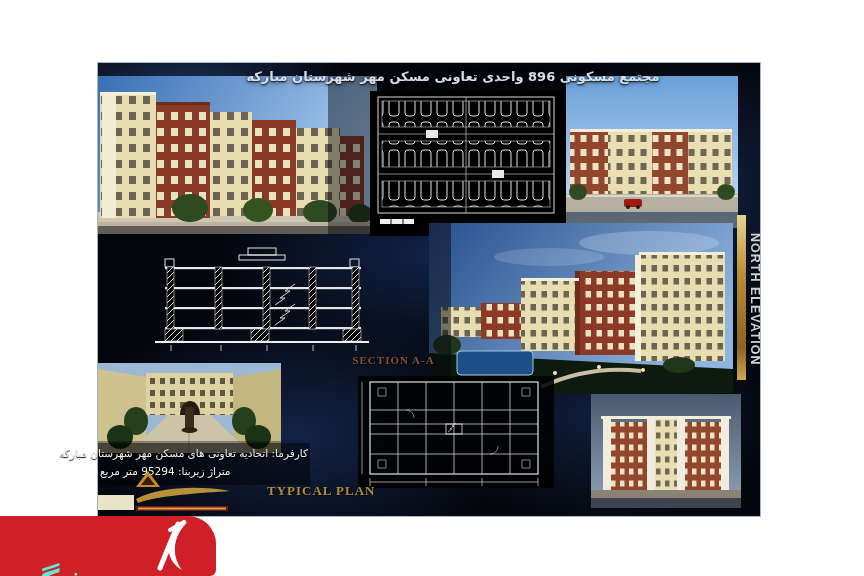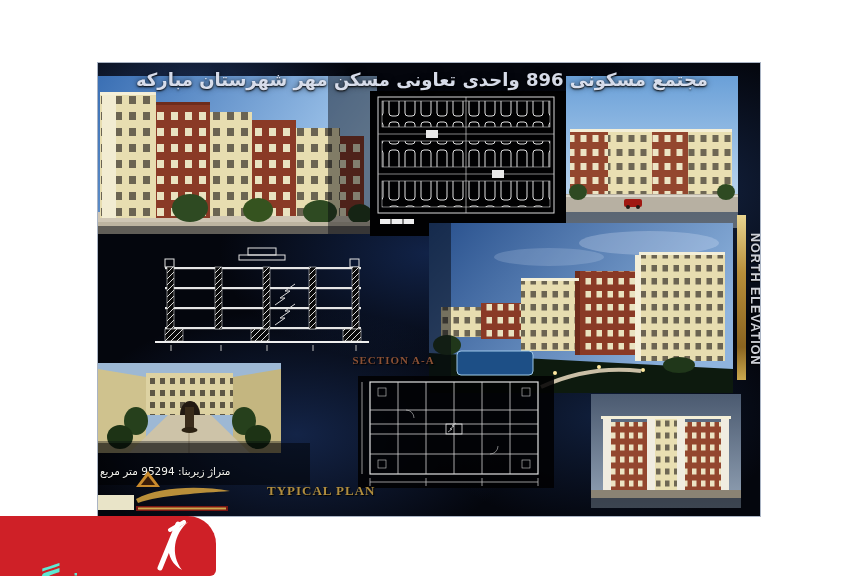--- a/index.html
+++ b/index.html
@@ -9,21 +9,21 @@
          background:
           radial-gradient(ellipse 240px 130px at 14% 8%,  rgba(70,120,210,.38), transparent 70%),
           radial-gradient(ellipse 300px 160px at 50% 42%, rgba(45,95,195,.32),  transparent 70%),
           radial-gradient(ellipse 280px 200px at 88% 28%, rgba(60,110,200,.28), transparent 70%),
           radial-gradient(ellipse 320px 180px at 30% 82%, rgba(55,105,205,.30), transparent 70%),
           radial-gradient(ellipse 260px 160px at 76% 78%, rgba(50,100,190,.26), transparent 70%),
           #04060d;
          border:1px solid #aab4c4;box-sizing:border-box;}
   .abs{position:absolute;}
   .board-title{left:100px;top:6px;width:510px;height:20px;z-index:5;
-         direction:rtl;text-align:center;font-size:18px;font-weight:bold;
+         direction:rtl;text-align:center;font-size:13px;font-weight:bold;
          color:rgba(232,238,252,.92);text-shadow:0 1px 2px #000,0 0 6px rgba(0,0,0,.6);
          font-family:"DejaVu Sans",sans-serif;white-space:nowrap;}
   .serif-label{font-family:"Liberation Serif",serif;font-weight:bold;letter-spacing:1px;
          text-shadow:1px 1px 1px #000;white-space:nowrap;z-index:6;}
   .gfp-label{left:296px;top:170px;width:150px;text-align:center;font-size:13px;color:#958970;}
   .sec-label{left:238px;top:291px;width:115px;text-align:center;font-size:11px;color:#8a5034;}
   .tp-label{left:169px;top:420px;width:105px;text-align:center;font-size:13px;color:#b08d3e;}
   .ne-bar{left:639px;top:152px;width:9px;height:165px;
          background:linear-gradient(180deg,#e8d490,#b98f3a 35%,#8a6420 80%,#caa84e);z-index:4;}
   .ne-label{left:648px;top:170px;width:16px;height:210px;z-index:6;
@@ -228,20 +228,21 @@
       <ellipse cx="38" cy="58" rx="12" ry="14" fill="#26401c"></ellipse>
       <ellipse cx="146" cy="58" rx="12" ry="14" fill="#26401c"></ellipse>
       <ellipse cx="22" cy="74" rx="13" ry="12" fill="#1d3315"></ellipse>
       <ellipse cx="160" cy="74" rx="13" ry="12" fill="#1d3315"></ellipse>
       <rect x="87" y="44" width="9" height="22" fill="#3a2c1a"></rect>
       <ellipse cx="91.5" cy="67" rx="8" ry="3" fill="#2c2212"></ellipse>
       <rect x="0" y="78" width="183" height="12" fill="rgba(4,6,13,.35)"></rect>
     </svg>
 
     <div class="abs client-backing"></div>
+    <div class="abs client-line client-line1">کارفرما: اتحادیه تعاونی های مسکن مهر شهرستان مبارکه</div>
     <div class="abs client-line client-line2">متراژ زیربنا: 95294 متر مربع</div>
 
     <svg class="abs logo-block" width="140" height="48" viewBox="0 0 140 48">
       <polygon points="50,2 62,18 38,18" fill="#c98a2c"></polygon>
       <polygon points="50,7 57,16 43,16" fill="#3a1c08"></polygon>
       <path d="M38,30 C60,18 100,16 132,22 C104,24 62,26 40,34 Z" fill="#b98f3a"></path>
       <rect x="0" y="26" width="36" height="15" fill="#e9e4c8"></rect>
       <rect x="38" y="37" width="92" height="5" fill="#7a1512"></rect>
       <rect x="40" y="38.5" width="88" height="2" fill="#caa84e"></rect>
     </svg>

